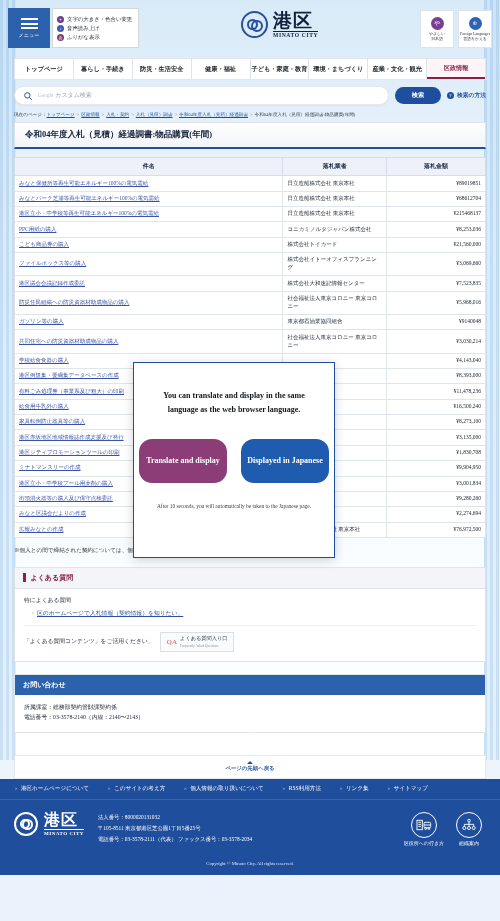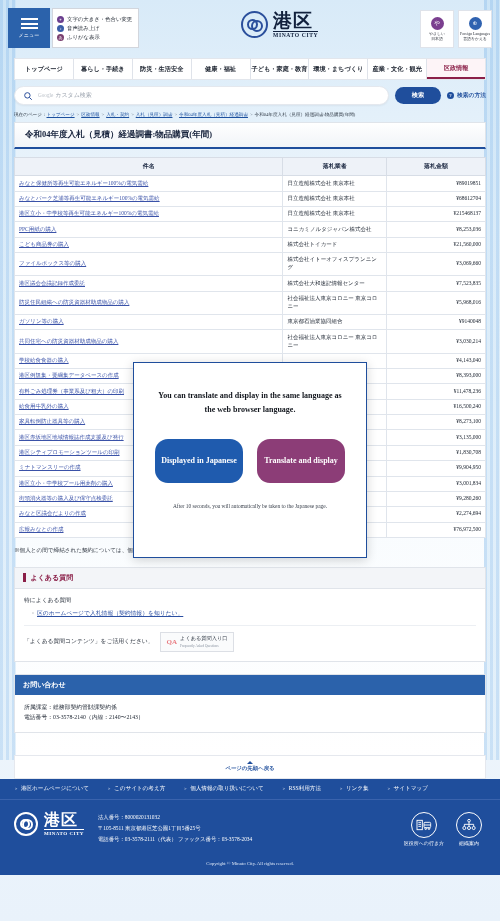--- a/index.html
+++ b/index.html
@@ -250,21 +250,21 @@
                display:flex; align-items:center; justify-content:center; }
   .f-ic .cap { font-size:5px; text-align:center; line-height:1.3; }
   .copyright { position:relative; z-index:3; background:#1f4e9c; color:#dbe6f6;
                font-size:4.8px; text-align:center; padding:8px 0 9px; }
 
   
   .modal-overlay {
     position:absolute; inset:0; z-index:50; pointer-events:none;
   }
   .modal {
-    position:absolute; left:133px; top:362px; width:234px; height:196px;
+    position:absolute; left:133px; top:362px; width:202px; height:196px;
     background:#fff; border:1.6px solid #1f4e9c;
     box-shadow: 0 2px 10px rgba(0,0,0,.18);
     display:flex; flex-direction:column; align-items:center;
     padding:26px 16px 14px; pointer-events:auto;
   }
   .modal-msg {
     font-size:8px; font-weight:700; color:#12161d; text-align:center;
     line-height:1.75; max-width:192px;
   }
   .modal-btns { display:flex; gap:14px; margin-top:22px; }
@@ -614,19 +614,19 @@
         <span class="cap">組織案内</span>
       </div>
     </div>
   </div>
   <div class="copyright">Copyright © Minato City. All rights reserved.</div>
 
   <div class="modal-overlay">
     <div class="modal">
       <div class="modal-msg">You can translate and display in the same language as the web browser language.</div>
       <div class="modal-btns">
+        <div class="m-btn purple">Translate and display</div>
         <div class="m-btn blue">Displayed in Japanese</div>
-        <div class="m-btn purple">Translate and display</div>
       </div>
       <div class="modal-foot">After 10 seconds, you will automatically be taken to the Japanese page.</div>
     </div>
   </div>
 </div>
 
 </body></html>

